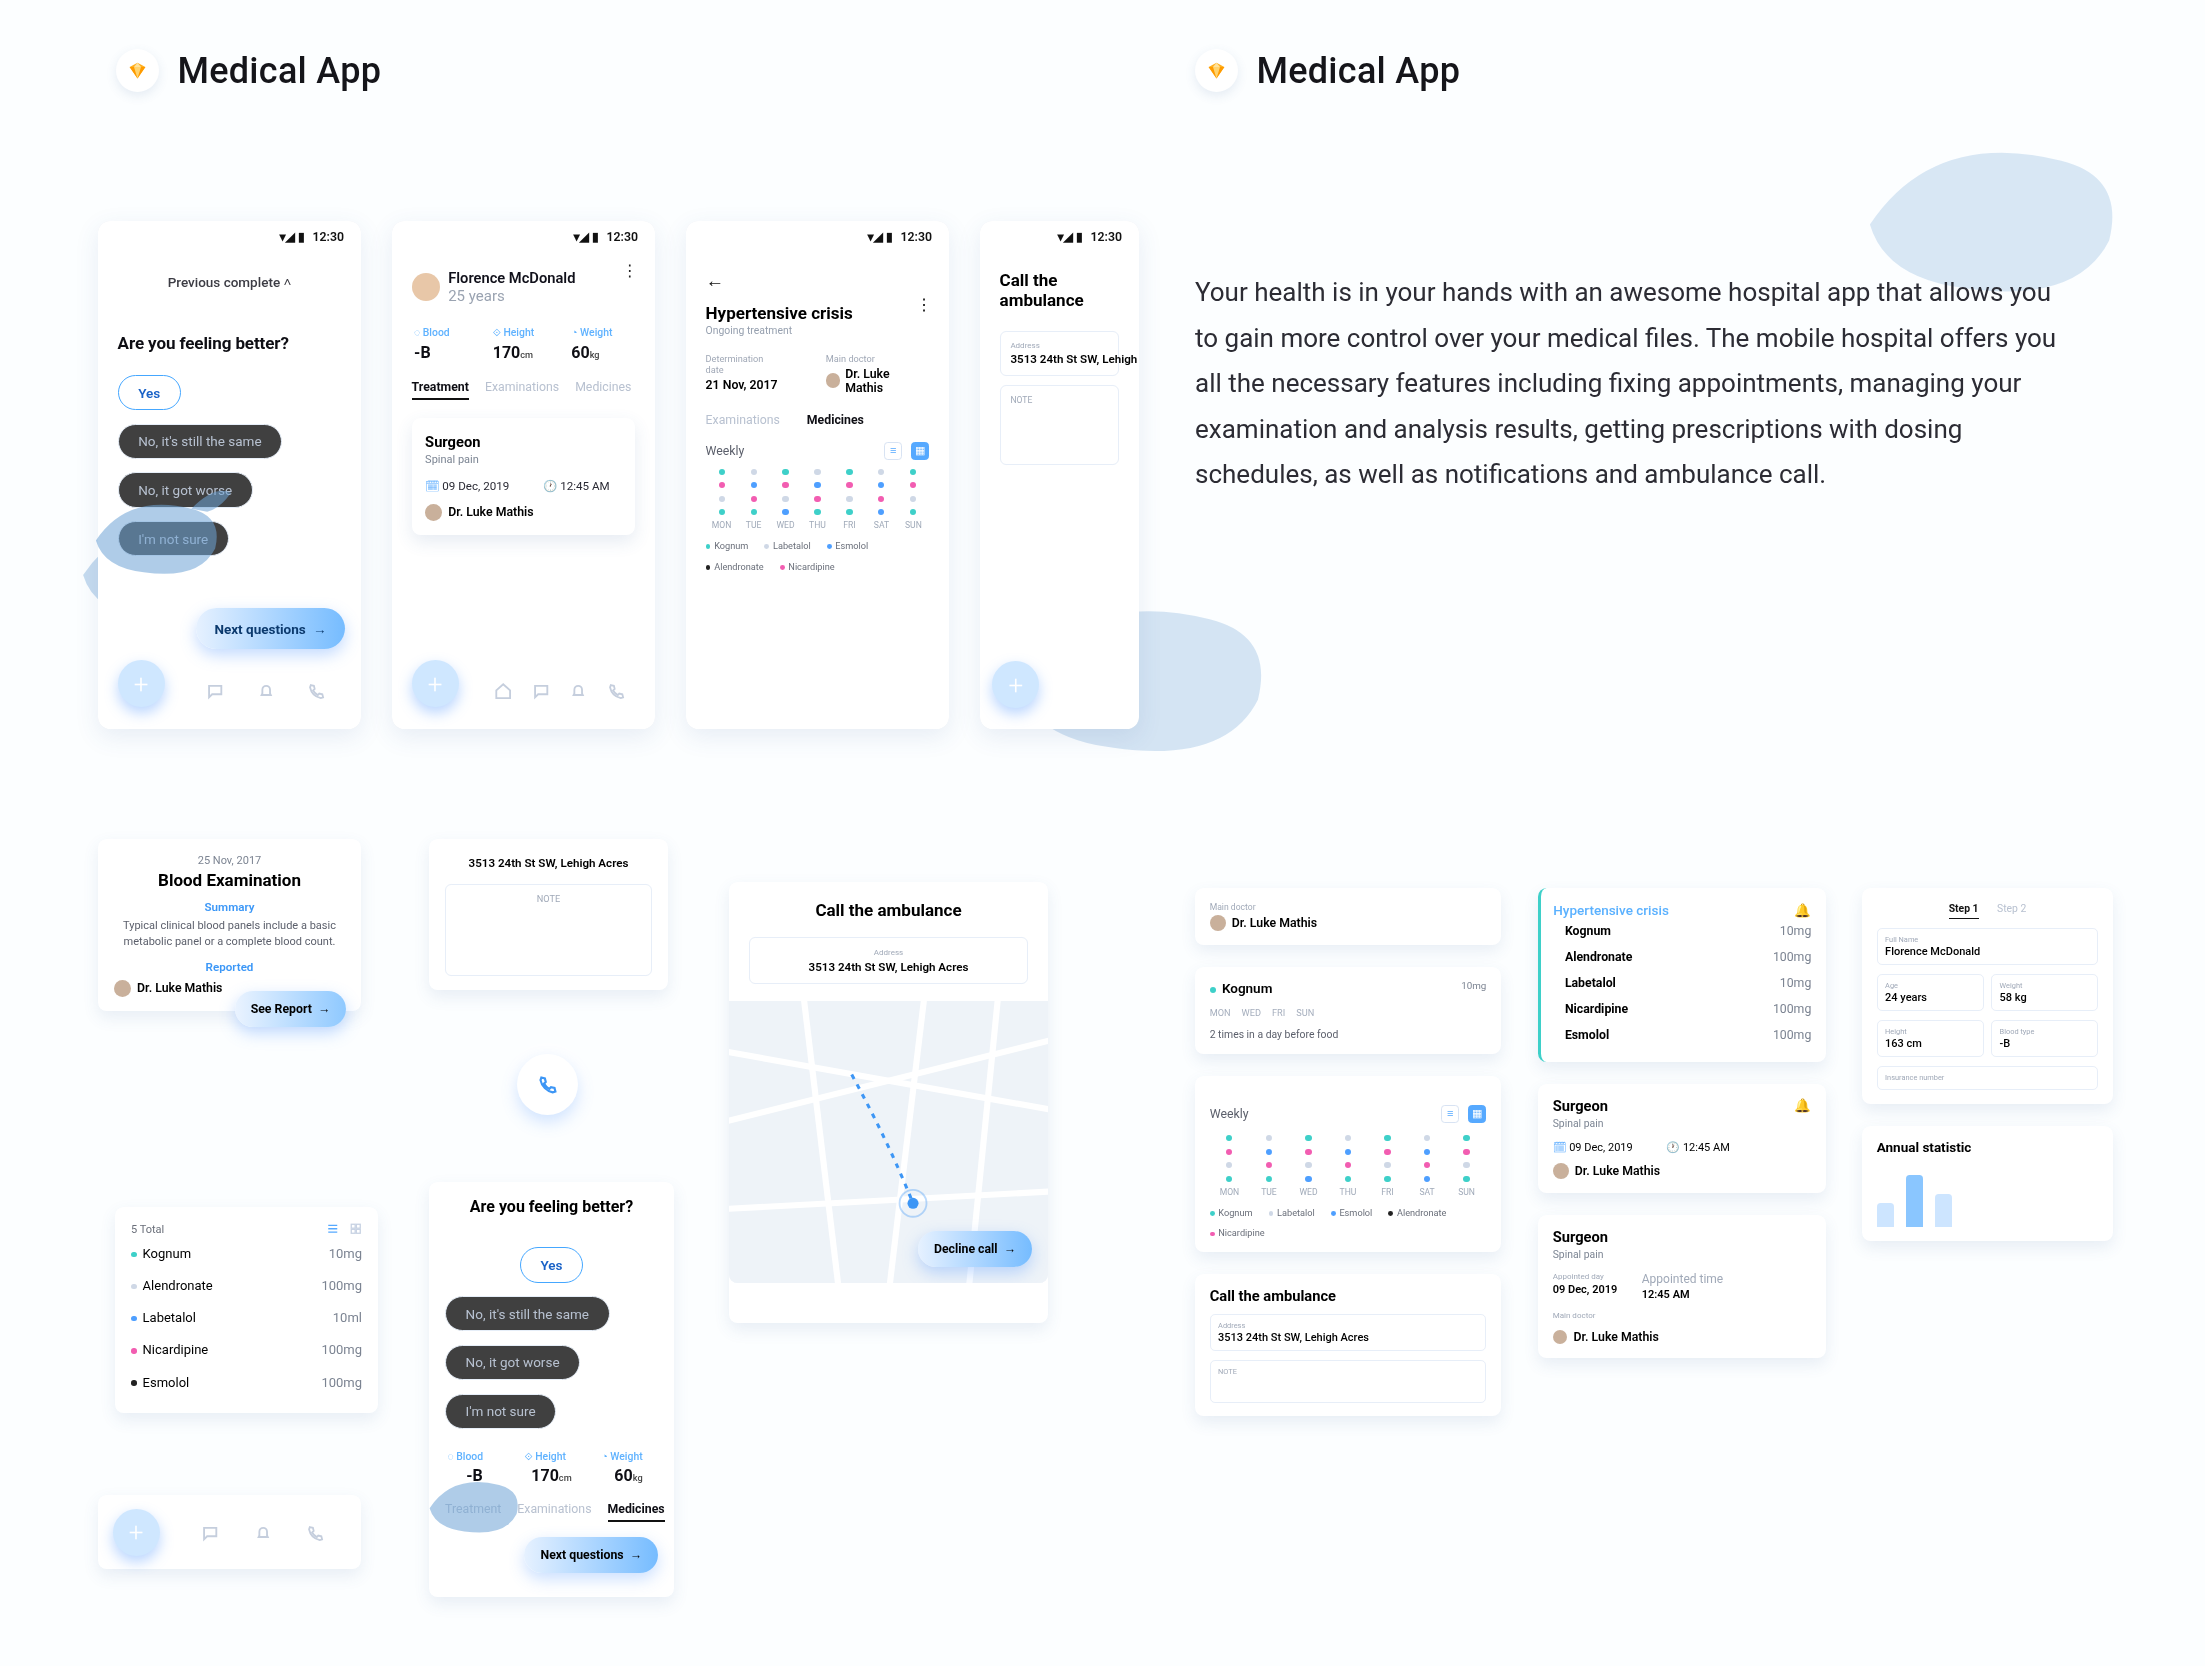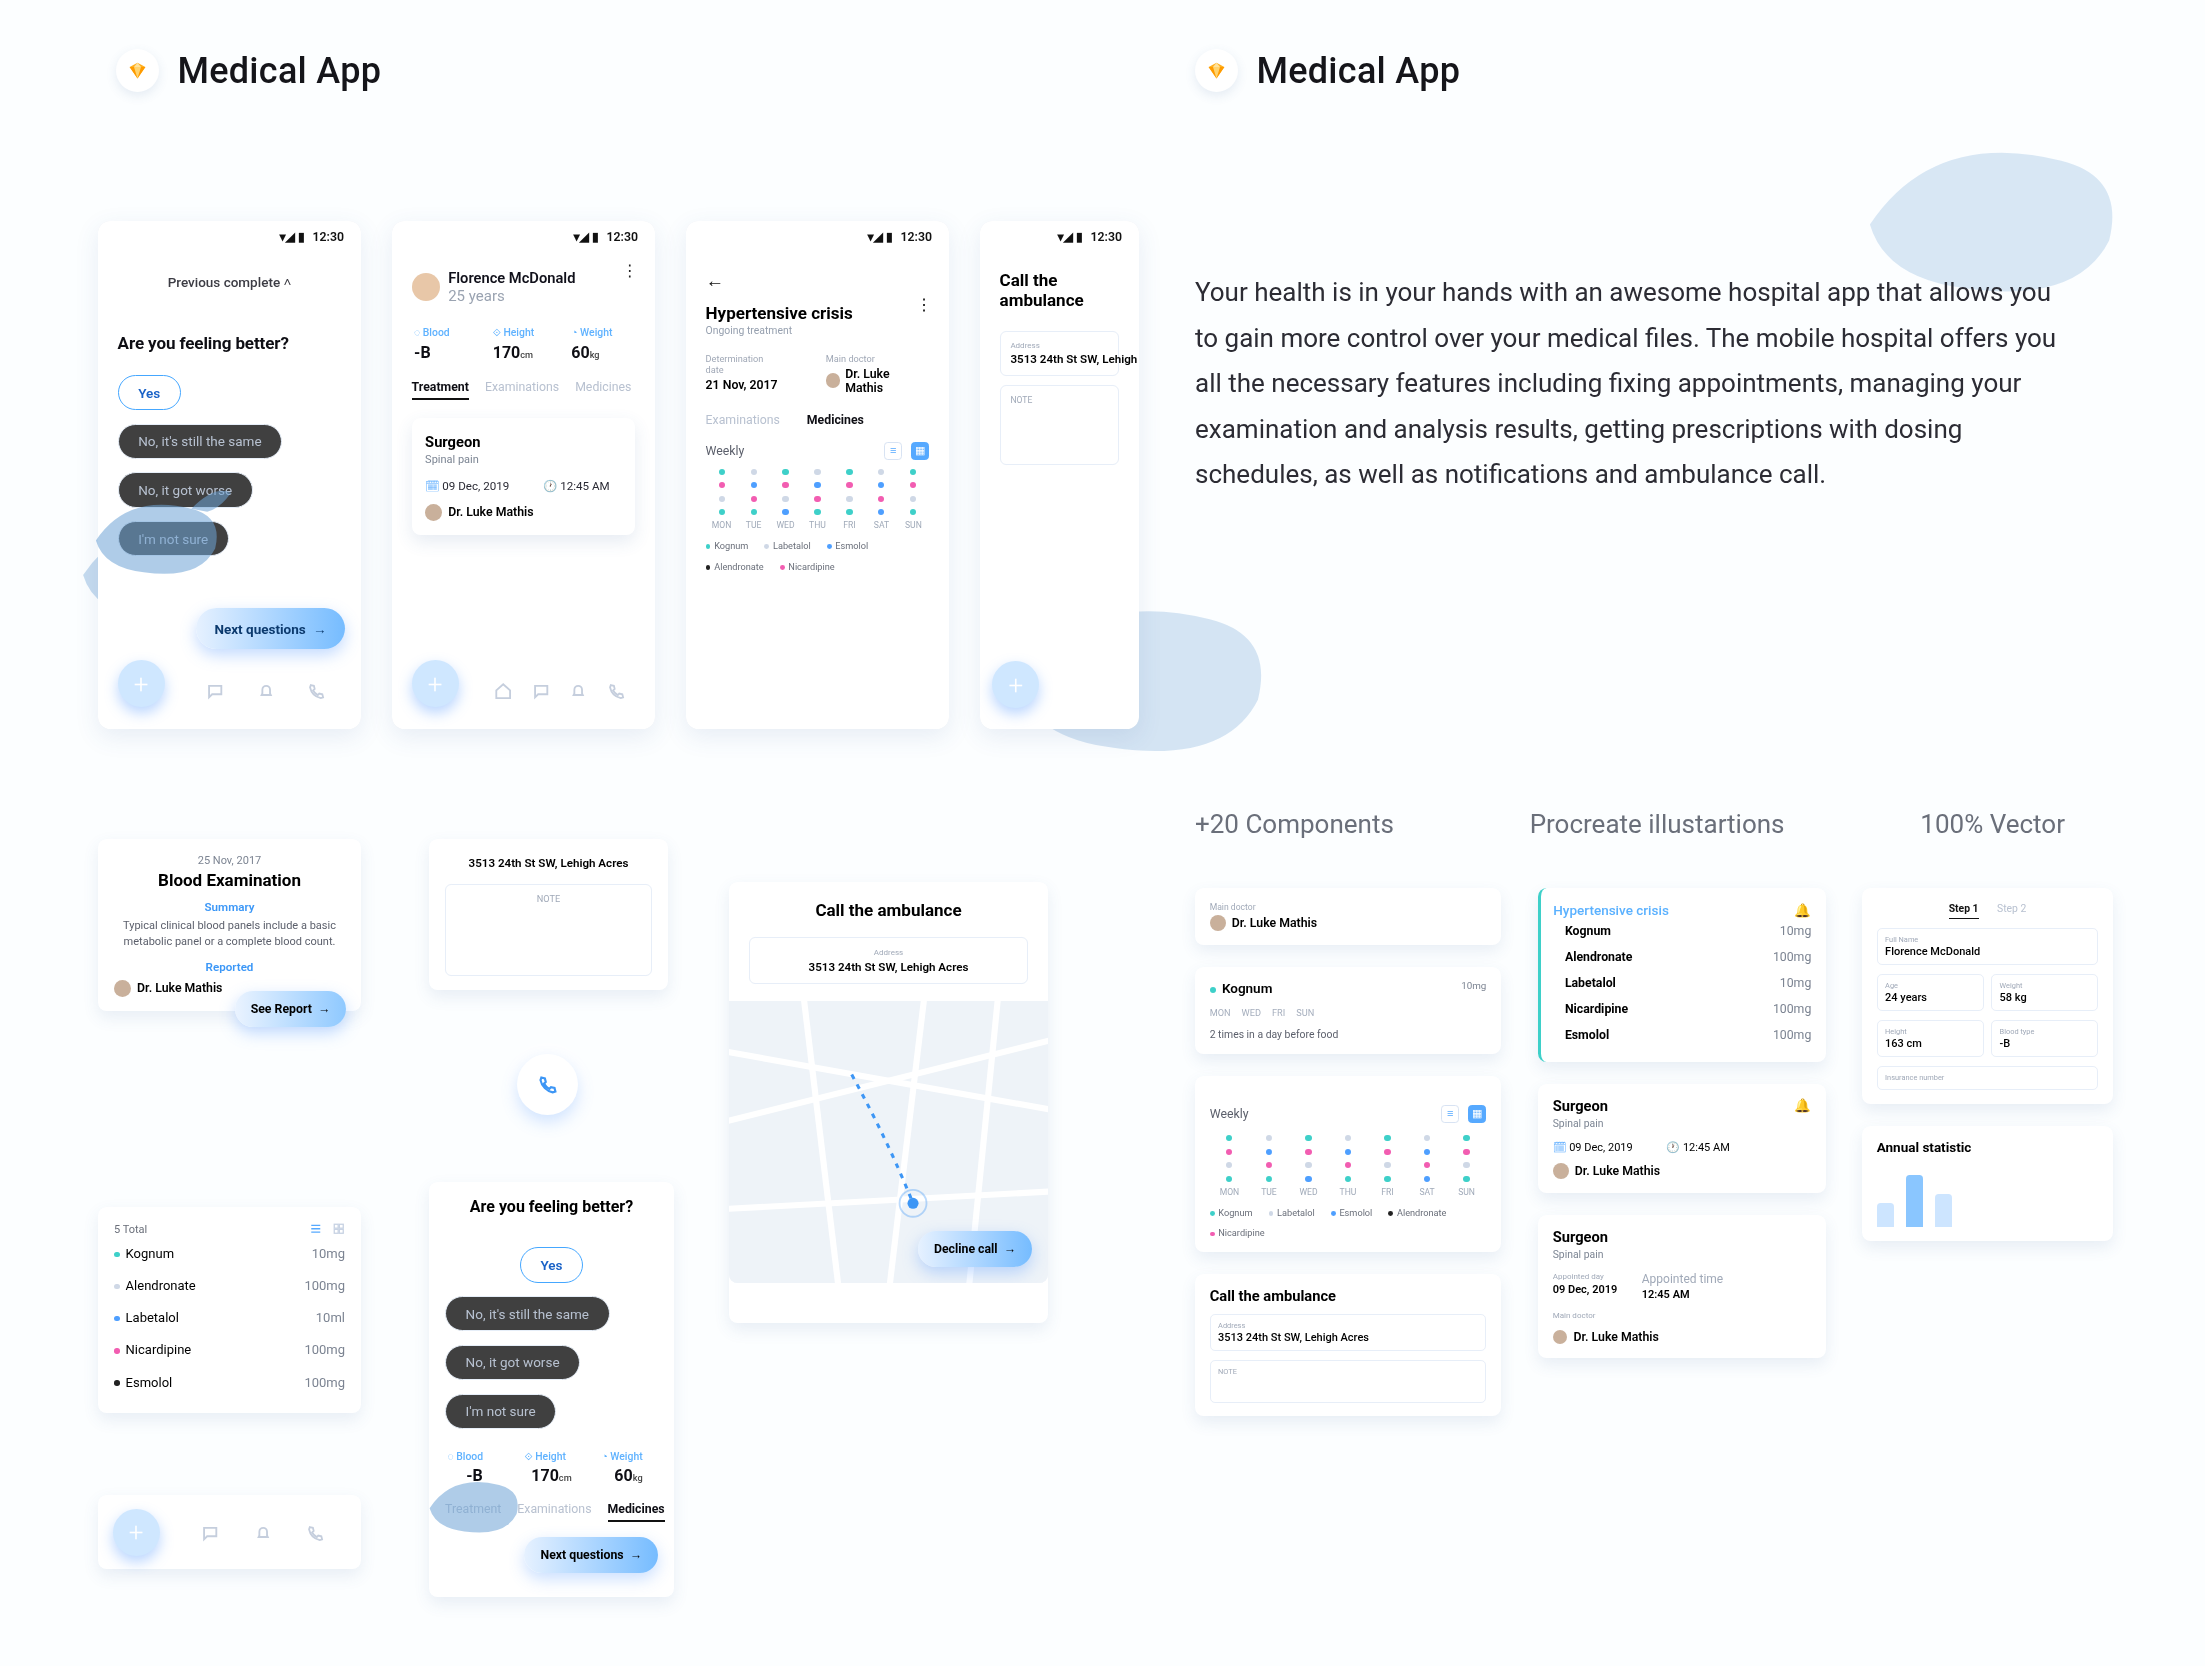--- a/index.html
+++ b/index.html
@@ -90,21 +90,21 @@
 
   .card { position:absolute; background:#fff; border-radius:8.6px; box-shadow:0 6.1px 16px rgba(60,100,160,.10); padding:14.7px 16px;text-align:center; }
   .card-blood { top:839px; left:98px; width:263px; }
   .card-blood .date { font-size:11px; color:#7c8492; }
   .card-blood .title { font-size:17px; font-weight:700; margin-top:3.7px; }
   .card-blood .sec-h { font-size:11.6px; color:#3b97f7; font-weight:600; margin-top:9.8px; }
   .card-blood .body { font-size:11px; color:#5b5f6b; line-height:1.45; margin-top:3.7px; }
   .card-blood .doc-row { display:flex; align-items:center; gap:6.1px; margin-top:6.1px; font-size:12.3px; font-weight:600; }
   .card-blood .report-btn { position:absolute; bottom:-16px; right:14.7px; background:linear-gradient(90deg,#eaf3ff 0%,#8fc9ff 100%); font-weight:700; font-size:12.3px; padding:11px 16px; border-radius:24.5px; display:inline-flex; gap:6.1px; align-items:center; box-shadow:0 6.1px 16px rgba(80,150,255,.35); }
 
-  .card-meds { top:1207px; left:98px; width:263px; }
+  .card-meds { top:1207px; left:115px; width:263px; }
   .card-meds .top { display:flex; justify-content:space-between; align-items:center; }
   .card-meds .top .total { font-size:11px; color:#6a6f7a; }
   .card-meds .top .acts svg { width:13.5px; height:13.5px; margin-left:8.6px; }
   .med-row { display:flex; justify-content:space-between; align-items:center; padding:8.6px 0; font-size:13px; }
   .med-row .nm::before{content:"";display:inline-block;width:5.5px;height:5.5px;border-radius:50%;margin-right:6.1px;vertical-align:middle}
   .m-teal .nm::before{background:#3ed0c9}.m-grey .nm::before{background:#cfd8e6}.m-blue .nm::before{background:#4e9fff}.m-pink .nm::before{background:#f25db1}.m-black .nm::before{background:#222}
   .med-row .dose{color:#7c8492}
 
   .card-fab { top:1495px; left:98px; width:263px; height:74px; }
   .card-fab .fab { bottom:13.5px; left:14.7px; }
@@ -199,25 +199,20 @@
           <path d="M6 16 L24 6 L42 16 L24 42 Z" fill="#ffb020"></path>
           <path d="M6 16 L42 16 L24 42 Z" fill="#ff9b00"></path>
           <path d="M16 16 L32 16 L24 42 Z" fill="#ffd36e"></path>
           <path d="M16 16 L24 6 L32 16 Z" fill="#ffe29b"></path>
         </svg>
       </div>
   <div class="header-title">Medical App</div>
 </div>
 
 <div class="description">Your health is in your hands with an awesome hospital app that allows you to gain more control over your medical files. The mobile hospital offers you all the necessary features including fixing appointments, managing your examination and analysis results, getting prescriptions with dosing schedules, as well as notifications and ambulance call.</div>
-<div class="meta-row">
-  <span>+20 Components</span>
-  <span>Procreate illustartions</span>
-  <span>100%  Vector</span>
-</div>
 
 <div class="phone" style="top:221px;left:98px">
   <div class="status-bar">▾◢ ▮<span class="time">12:30</span></div>
   <div class="prev-q">Previous complete   ˄</div>
   <div class="q-title">Are you feeling better?</div>
   <div class="pill yes">Yes</div>
   <div class="pill ghost">No, it's still the same</div>
   <div class="pill ghost">No, it got worse</div>
   <div class="pill ghost">I'm not sure</div>
   <svg class="whale-mini" viewBox="0 0 200 160">

